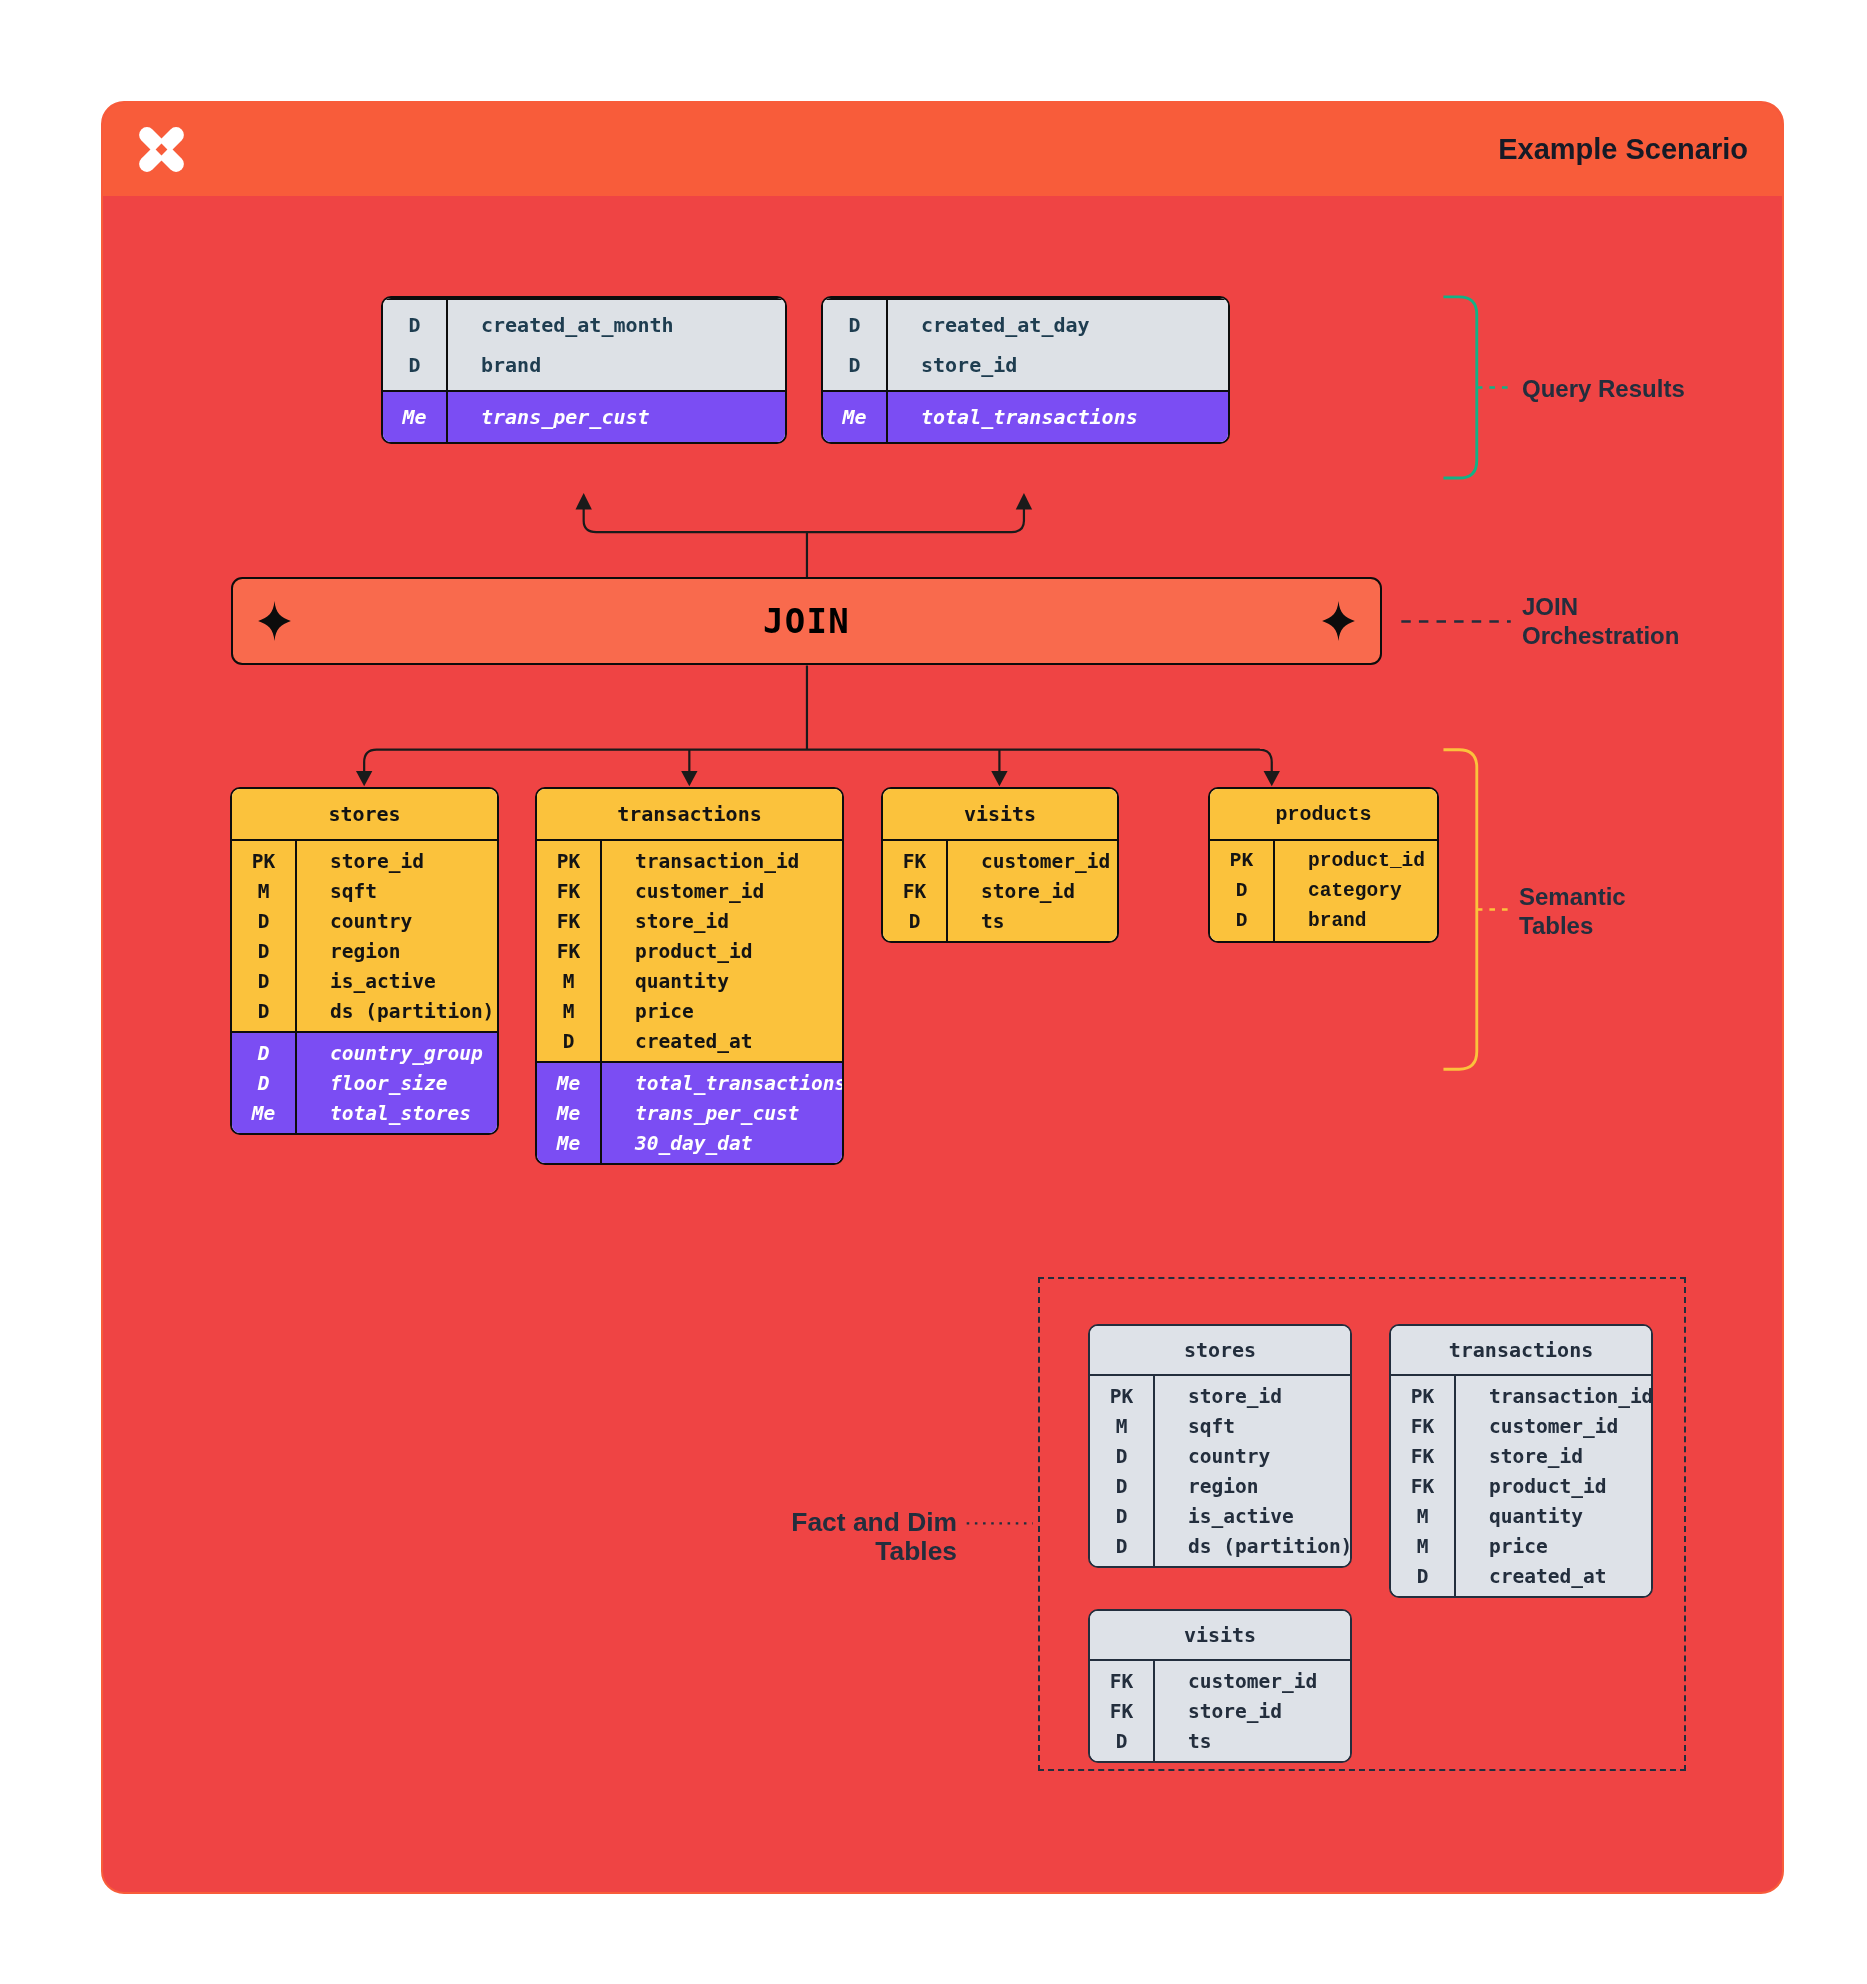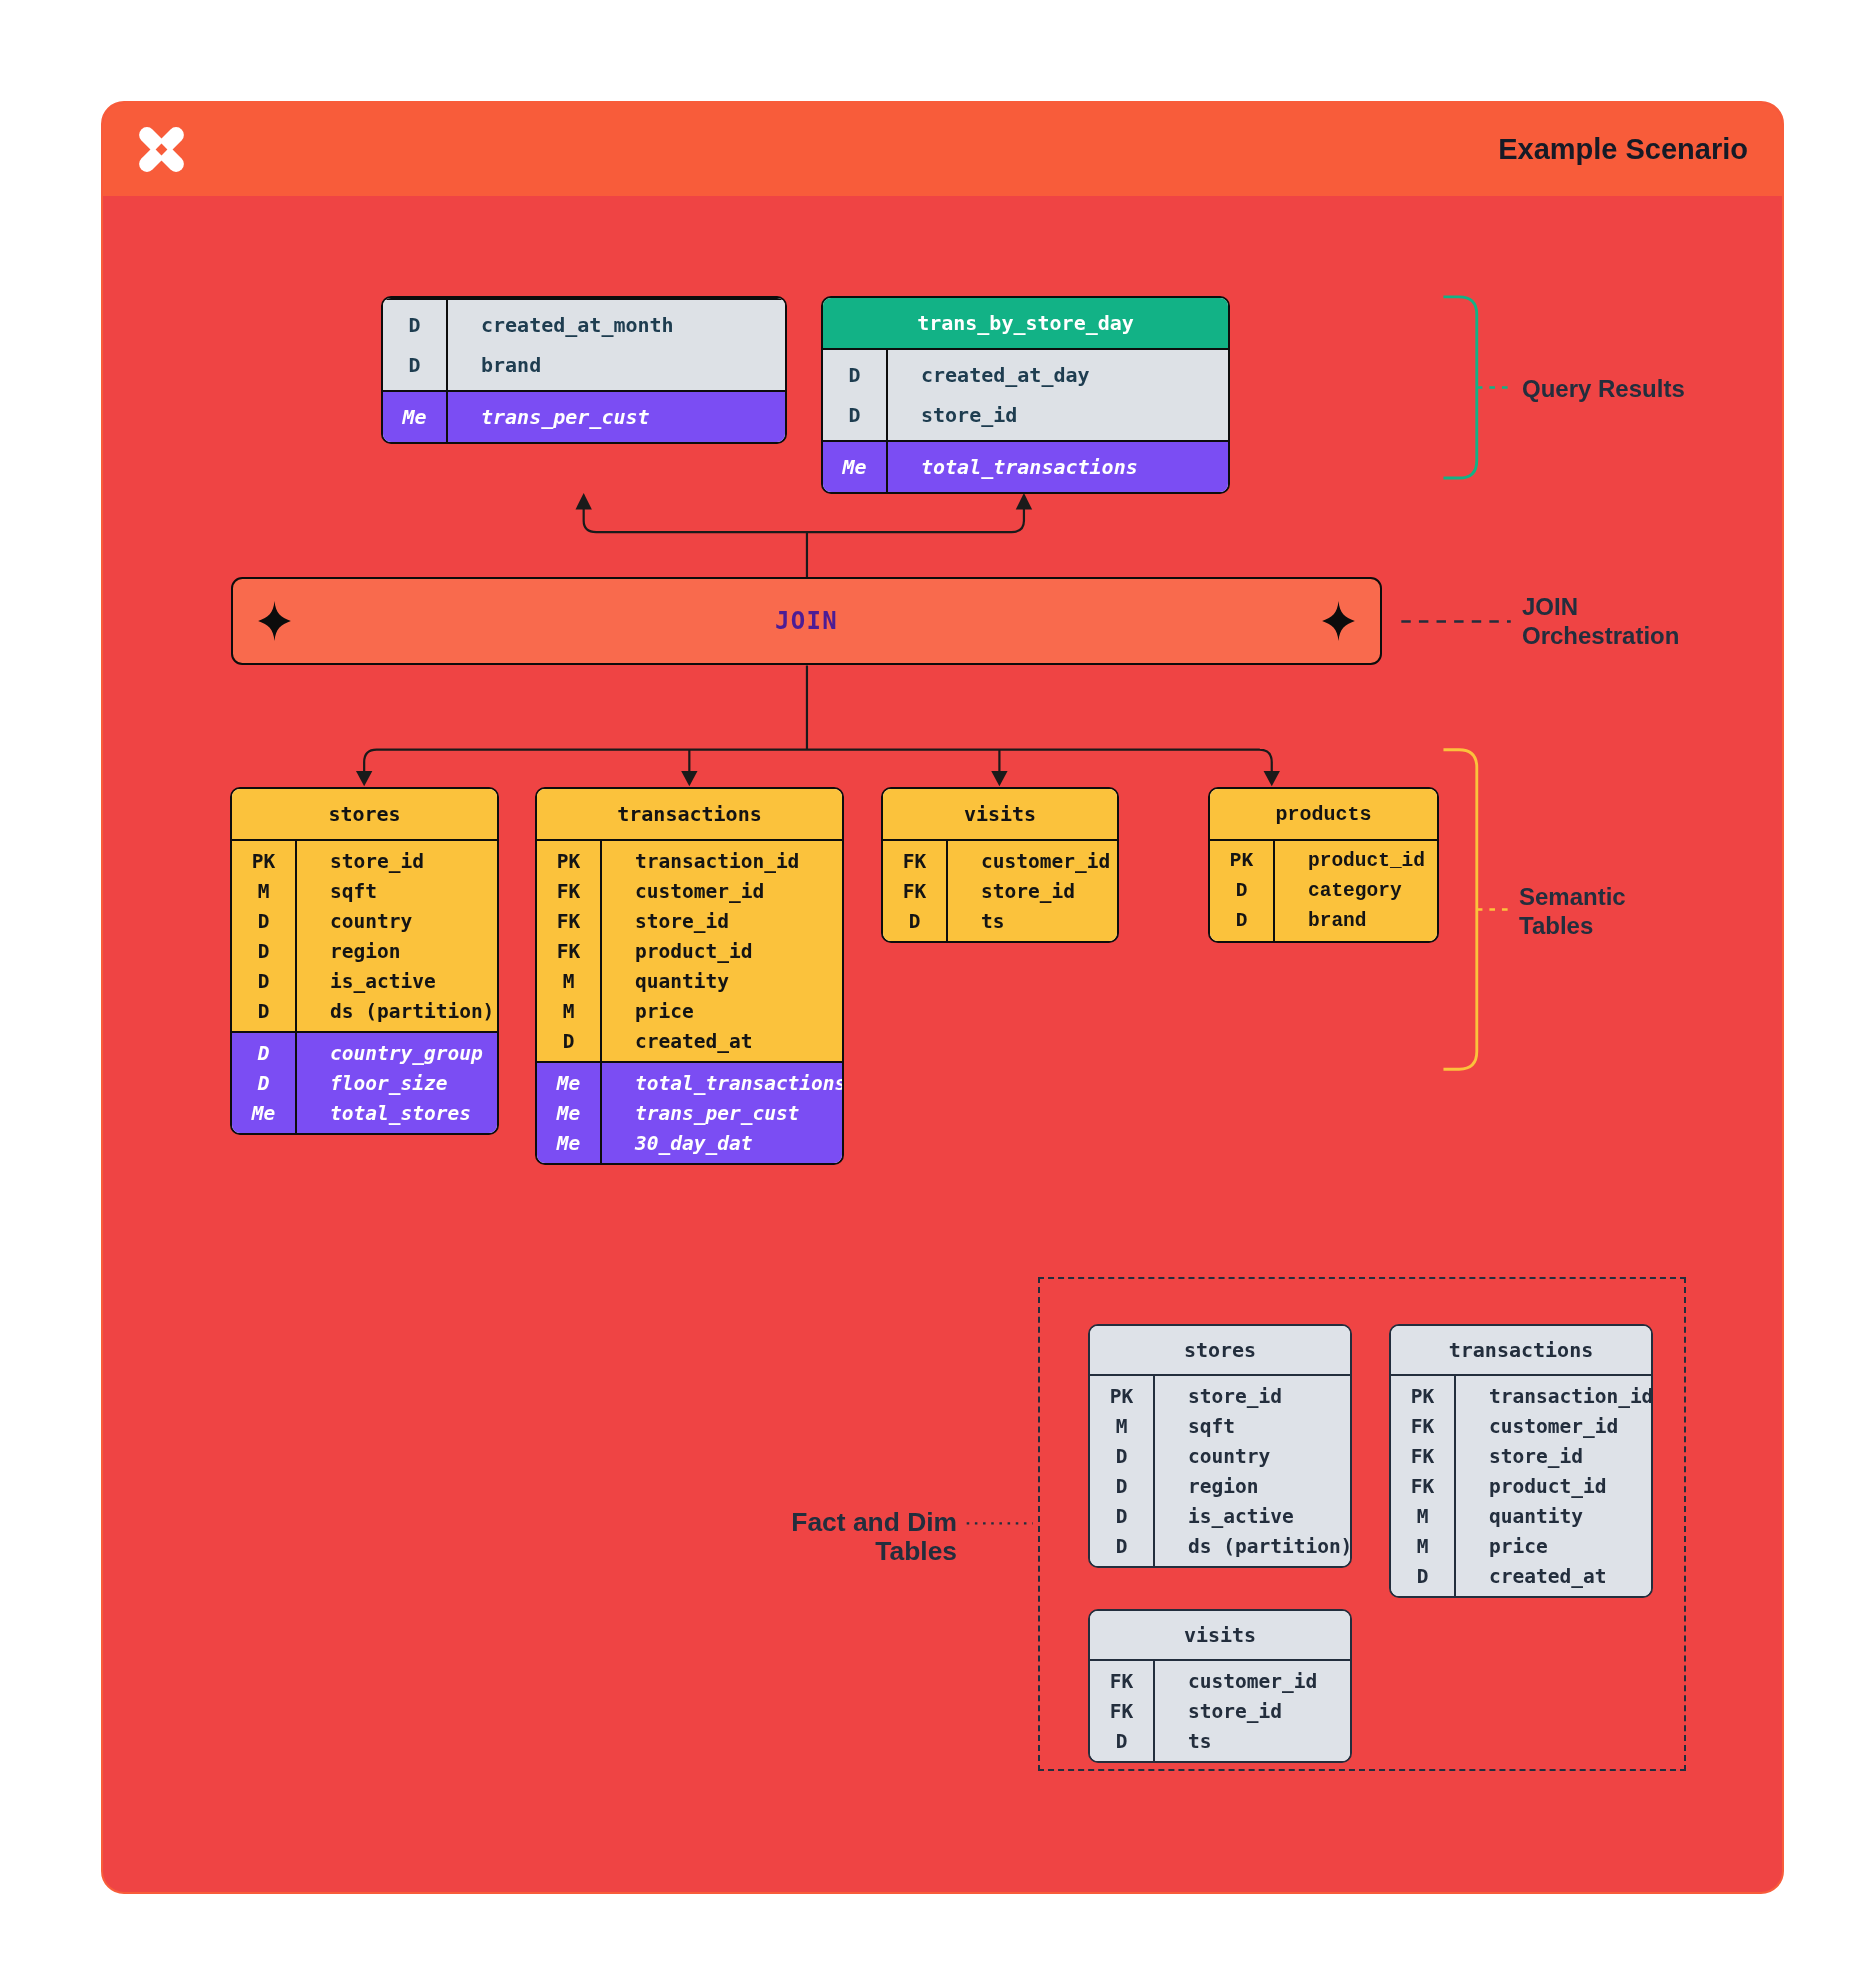--- a/index.html
+++ b/index.html
@@ -34,21 +34,21 @@
   .sect.yellow{background:var(--yellow);color:#141414;}
   .sect.graynorm{background:var(--graynorm);color:var(--navy);}
   .trow{height:30px;display:flex;align-items:center;font-size:19.5px;}
   .lg .trow{height:40px;font-size:20px;}
   .tkey{width:var(--keyw);flex:none;text-align:center;}
   .tval{padding-left:35px;white-space:nowrap;}
   
   #joinbar{position:absolute;left:231px;top:577px;width:1151px;height:88px;background:var(--orange2);
            border:2.5px solid #0c0c0c;border-radius:11.3px;box-sizing:border-box;
            display:flex;align-items:center;justify-content:center;}
-  #joinbar .jlabel{font-family:"DejaVu Sans Mono",monospace;font-weight:700;font-size:24px;color:#4c1d95;letter-spacing:1.3px;}
+  #joinbar .jlabel{font-family:"DejaVu Sans Mono",monospace;font-weight:700;font-size:34px;color:#000000;letter-spacing:1.3px;}
   .sparkle{position:absolute;top:50%;transform:translateY(-50%);width:33px;height:40px;}
   .sparkle.l{left:25px;} .sparkle.r{right:25px;}
   
   .ann{position:absolute;color:var(--navy);font-weight:700;font-size:24px;line-height:29px;}
   #ann-fact{font-size:26.4px;text-align:right;}
   
   #overlay{position:absolute;left:0;top:0;width:1868px;height:1985px;pointer-events:none;}
   .ln{stroke:var(--line);stroke-width:3.5;fill:none;}
   .tri{fill:var(--line);stroke:none;}
   .brk-g{stroke:var(--green);stroke-width:4.5;fill:none;}
@@ -119,21 +119,20 @@
         </div>
       </div>
       <div class="sect purple">
         <div class="trow">
           <span class="tkey">Me</span>
           <span class="tval">trans_per_cust</span>
         </div>
       </div>
     </div>
   <div class="tbl lg" style="left:821px;top:296px;width:409px;">
-      <div class="ttl green">trans_by_store_day</div>
       <div class="sect gray">
         <div class="trow">
           <span class="tkey">D</span>
           <span class="tval">created_at_day</span>
         </div>
         <div class="trow">
           <span class="tkey">D</span>
           <span class="tval">store_id</span>
         </div>
       </div>

